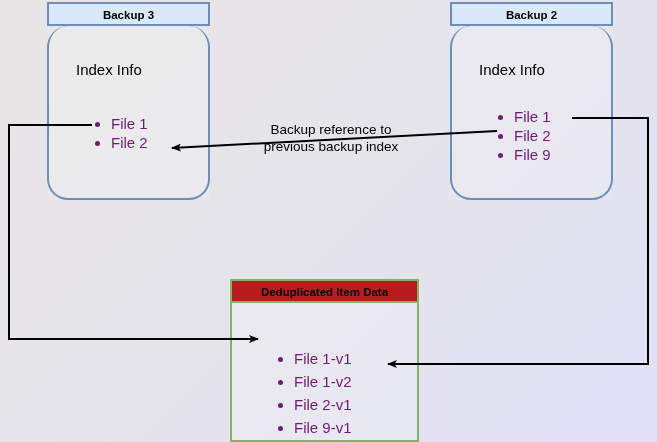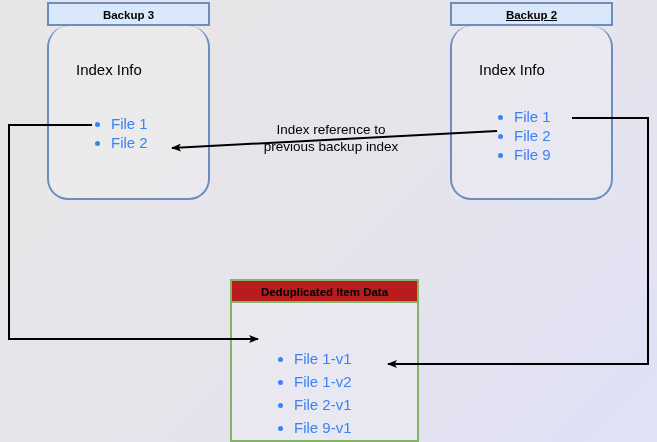--- a/index.html
+++ b/index.html
@@ -62,40 +62,40 @@
     border: 2px solid #82b366;
   }
   .box-green .box-body {
     border-color: #82b366;
     background: rgba(255,255,255,0.12);
     padding-left: 12px;
   }
 
   
   #backup1-box { left: 47px;  top: 2px;   width: 163px; height: 198px; }
-  #backup2-box { left: 450px; top: 2px;   width: 163px; height: 198px; text-decoration: underline; }
+  #backup2-box { left: 450px; top: 2px;   width: 163px; height: 198px; }
   #dedup-box   { left: 230px; top: 279px; width: 189px; height: 163px; }
 
   
   .index-label {
     position: absolute;
     font-size: 15px;
     color: #000;
     white-space: nowrap;
   }
   #b1-index { left: 27px; top: 35px; }
   #b2-index { left: 27px; top: 35px; }
 
   .file-list {
     position: absolute;
     margin: 0;
     padding: 0 0 0 16px;
     list-style: disc;
     font-size: 15px;
-    color: #3b82f6;
+    color: #701a75;
   }
   .file-list li {
     line-height: 19px;
     white-space: nowrap;
   }
   #b1-files { left: 46px; top: 88px; }
   #b2-files { left: 46px; top: 81px; }
   #dedup-files { left: 46px; top: 44px; }
   #dedup-files li { line-height: 23px; }
 
@@ -156,21 +156,21 @@
       <ul class="file-list" id="dedup-files">
         <li>File 1-v1</li>
         <li>File 1-v2</li>
         <li>File 2-v1</li>
         <li>File 9-v1</li>
       </ul>
     </div>
   </div>
 
   <div id="center-caption">
-    <span>Index reference to</span>
+    <span>Backup reference to</span>
     <span>previous backup index</span>
   </div>
 
   <svg id="connectors" viewBox="0 0 657 442" width="657" height="442">
     <defs>
       <marker id="arrowR" markerWidth="10" markerHeight="8" refX="9" refY="4" orient="auto" markerUnits="userSpaceOnUse">
         <path d="M0,0 L10,4 L0,8 L2.4,4 Z" fill="#000"></path>
       </marker>
       <marker id="arrowL" markerWidth="10" markerHeight="8" refX="9" refY="4" orient="auto" markerUnits="userSpaceOnUse">
         <path d="M0,0 L10,4 L0,8 L2.4,4 Z" fill="#000"></path>

